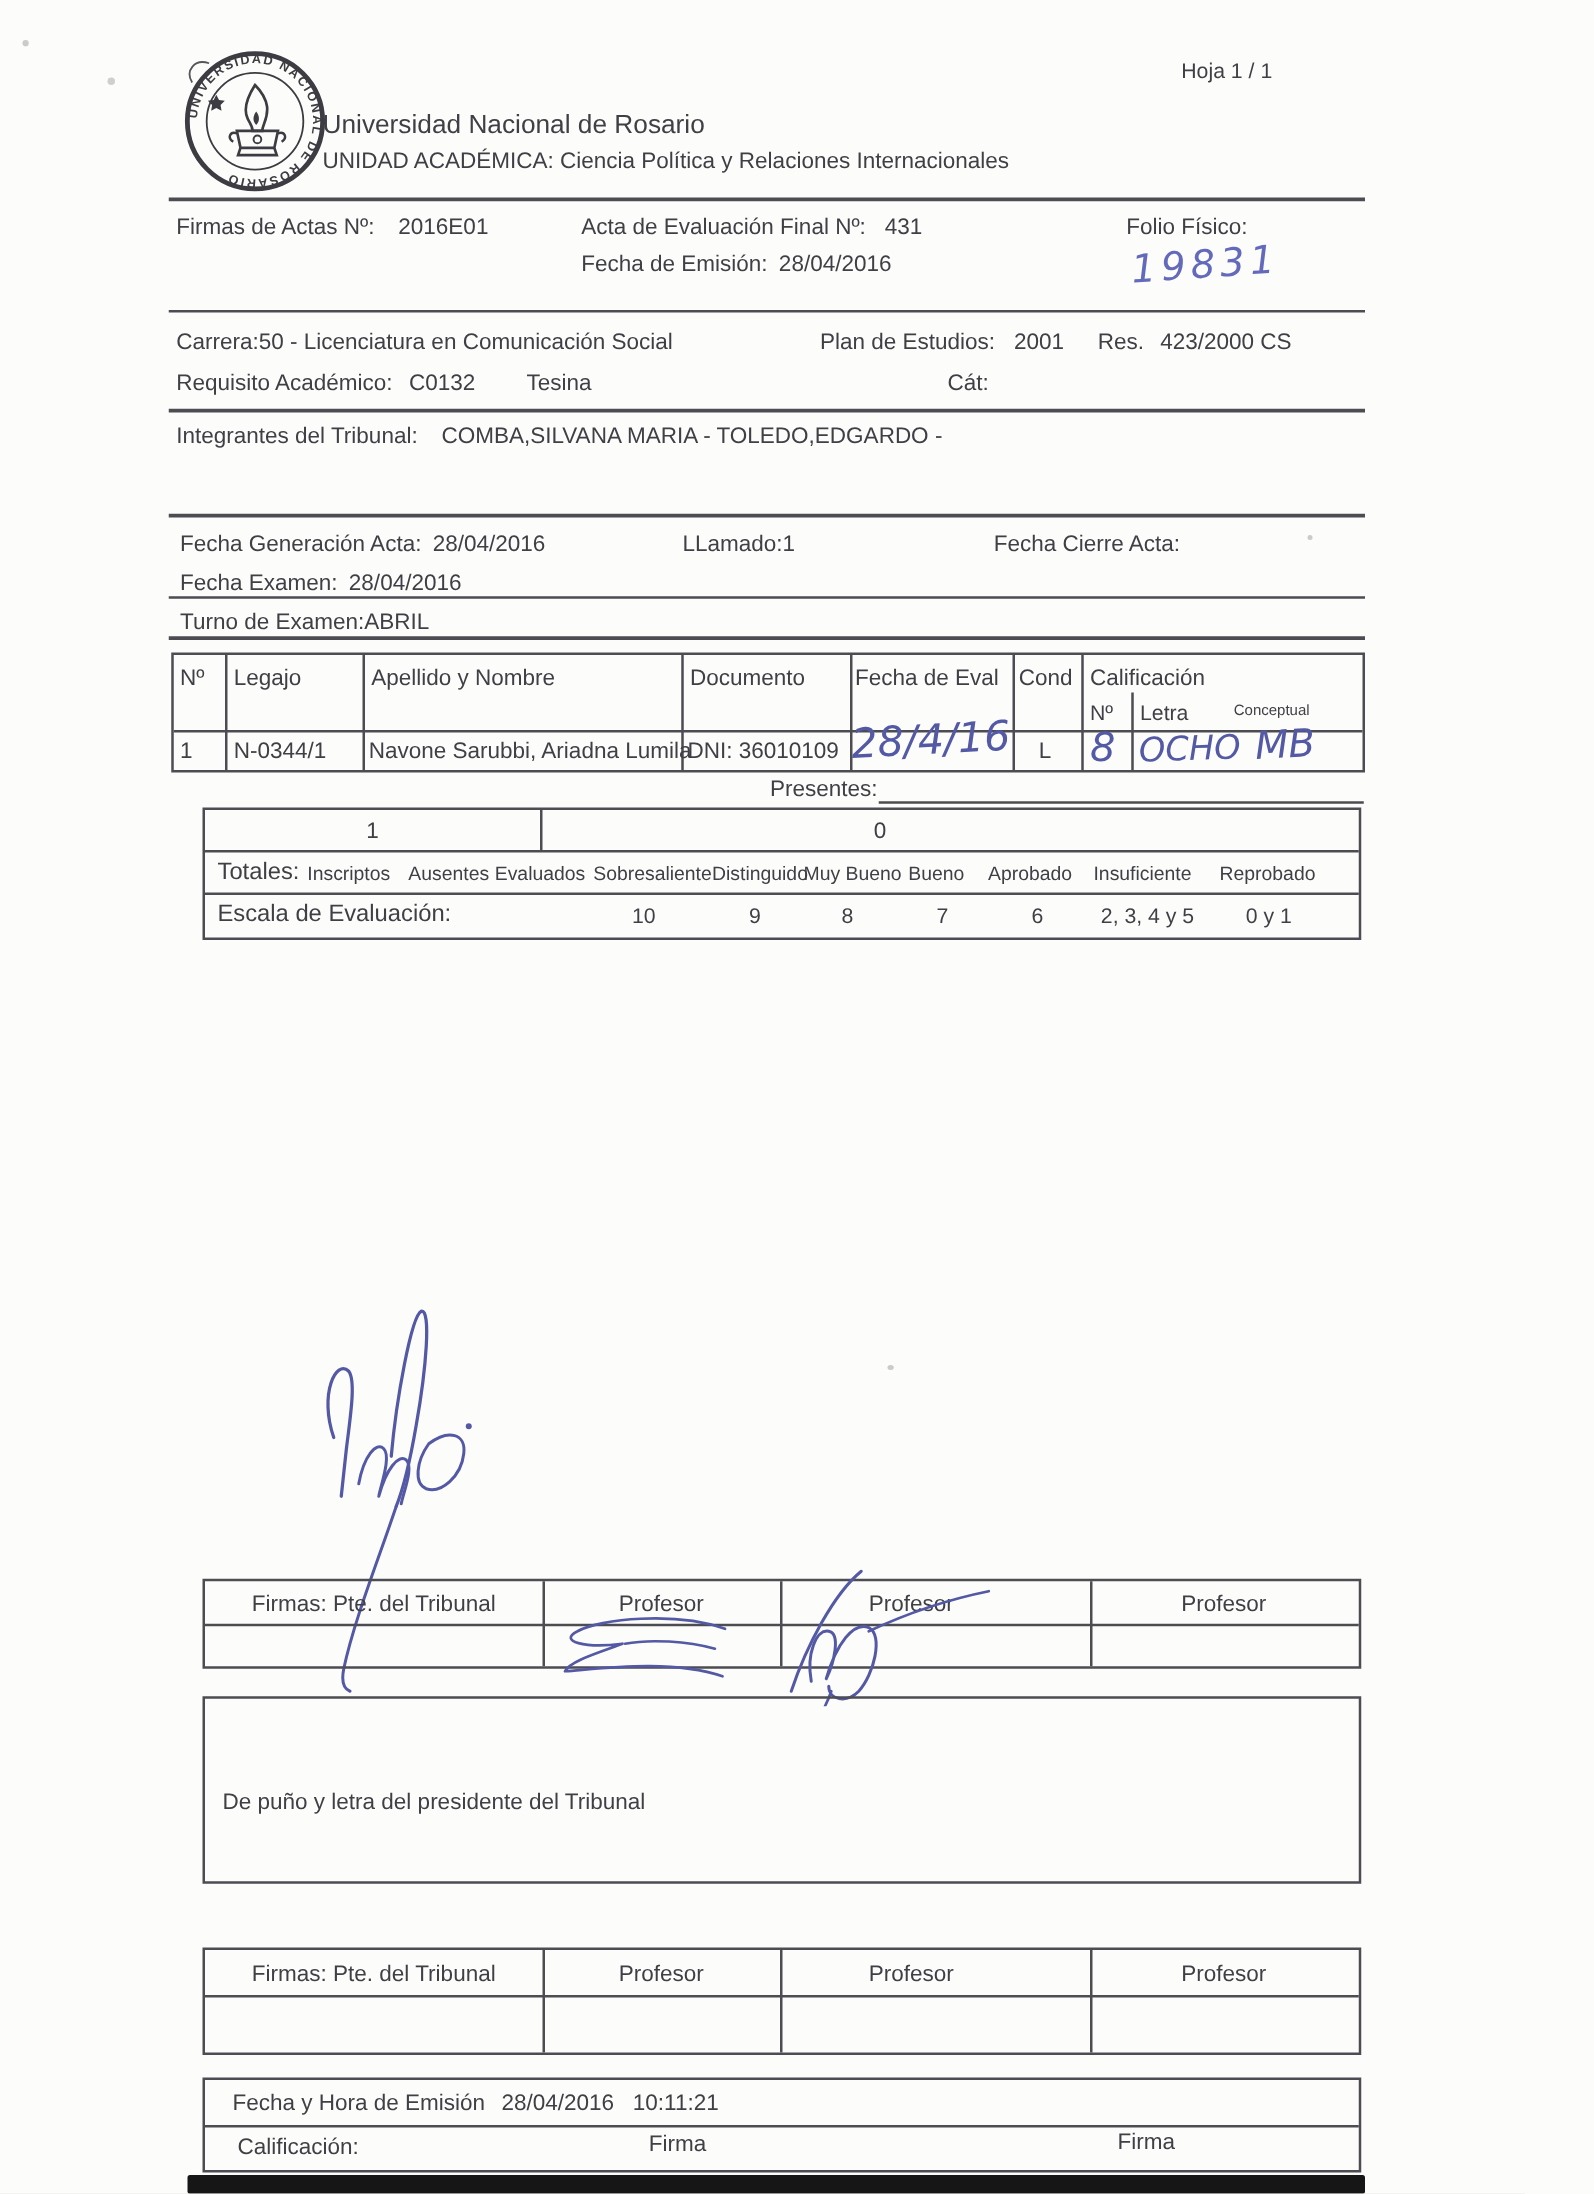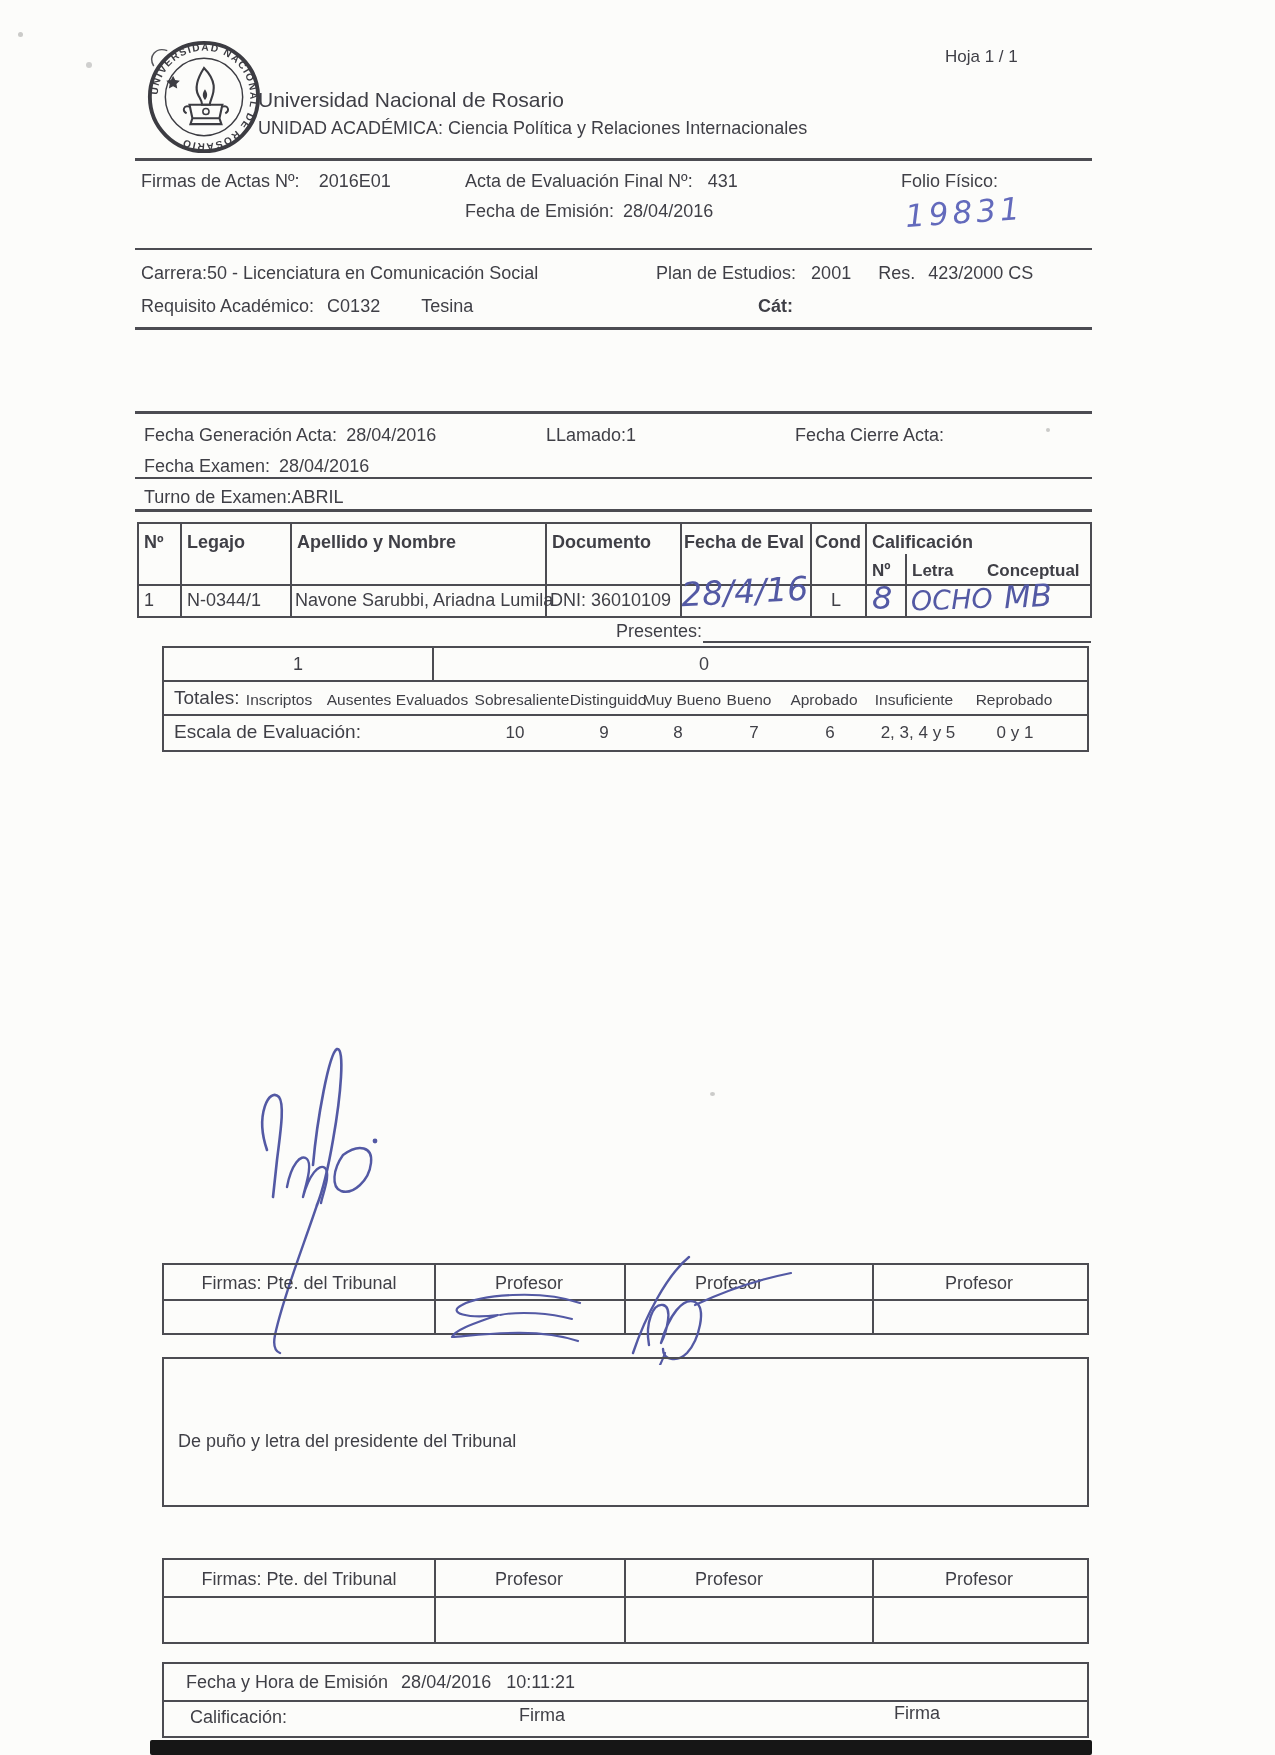--- a/index.html
+++ b/index.html
@@ -13,21 +13,21 @@
     position:relative;
     width:1275px;height:1755px;
     background:#fcfcfa;
     font-family:"Liberation Sans","DejaVu Sans",sans-serif;
     color:var(--ink);
     overflow:hidden;
   }
   .abs{position:absolute;}
   .lbl{font-size:18px;white-space:nowrap;text-align:center;}
   .sm{font-size:15.5px;}
-  .b{font-weight:bold;}
+  .b{font-weight:normal;}
   .hline{background:var(--line);height:2px;}
   .thick{height:3px;}
   .vline{background:var(--line);width:2px;}
   .box{border:2px solid var(--line);}
   .center{transform:translateX(-50%);}
   .hw{
     font-family:"DejaVu Sans",sans-serif;
     font-style:italic;
     color:var(--pen);
     white-space:nowrap;
@@ -99,20 +99,24 @@
   </div>
   <div class="abs lbl" style="left:141px;top:296px">
     <span>Requisito Académico:</span>
     <span style="margin-left:8px">C0132</span>
     <span style="margin-left:36px">Tesina</span>
   </div>
   <div class="abs lbl b" style="left:758px;top:296px">Cát:</div>
 
   <div class="abs hline thick" style="left:135px;top:327px;width:957px"></div>
 
+  <div class="abs lbl" style="left:141px;top:338px">
+    <span>Integrantes del Tribunal:</span>
+    <span style="margin-left:14px">COMBA,SILVANA MARIA - TOLEDO,EDGARDO -</span>
+  </div>
 
   <div class="abs hline thick" style="left:135px;top:411px;width:957px"></div>
 
   <div class="abs lbl" style="left:144px;top:425px">
     <span>Fecha Generación Acta:</span>
     <span style="margin-left:4px">28/04/2016</span>
   </div>
   <div class="abs lbl" style="left:546px;top:425px">
     <span>LLamado:</span><span>1</span>
   </div>
@@ -145,21 +149,21 @@
 
     <div class="abs lbl b" style="left:5px;top:8px">Nº</div>
     <div class="abs lbl b" style="left:48px;top:8px">Legajo</div>
     <div class="abs lbl b" style="left:158px;top:8px">Apellido y Nombre</div>
     <div class="abs lbl b" style="left:413px;top:8px">Documento</div>
     <div class="abs lbl b" style="left:545px;top:8px">Fecha de Eval</div>
     <div class="abs lbl b" style="left:676px;top:8px">Cond</div>
     <div class="abs lbl b" style="left:733px;top:8px">Calificación</div>
     <div class="abs b" style="left:733px;top:37px;font-size:17px">Nº</div>
     <div class="abs b" style="left:773px;top:37px;font-size:17px">Letra</div>
-    <div class="abs b" style="left:848px;top:37px;font-size:17px">Conceptual</div>
+    <div class="abs b" style="left:848px;top:37px;font-size:12px">Conceptual</div>
 
     <div class="abs lbl" style="left:5px;top:66px">1</div>
     <div class="abs lbl" style="left:48px;top:66px">N-0344/1</div>
     <div class="abs lbl" style="left:156px;top:66px">Navone Sarubbi, Ariadna Lumila</div>
     <div class="abs lbl" style="left:411px;top:66px">DNI: 36010109</div>
     <div class="abs lbl" style="left:692px;top:66px">L</div>
     <div class="abs hw" style="left:542px;top:48px;font-size:33px;transform:rotate(-3deg)">28/4/16</div>
     <div class="abs hw" style="left:733px;top:55px;font-size:32px">8</div>
     <div class="abs hw" style="left:772px;top:60px;font-size:27px;transform:rotate(-2deg)">OCHO</div>
     <div class="abs hw" style="left:865px;top:54px;font-size:31px;transform:rotate(-3deg)">MB</div>

